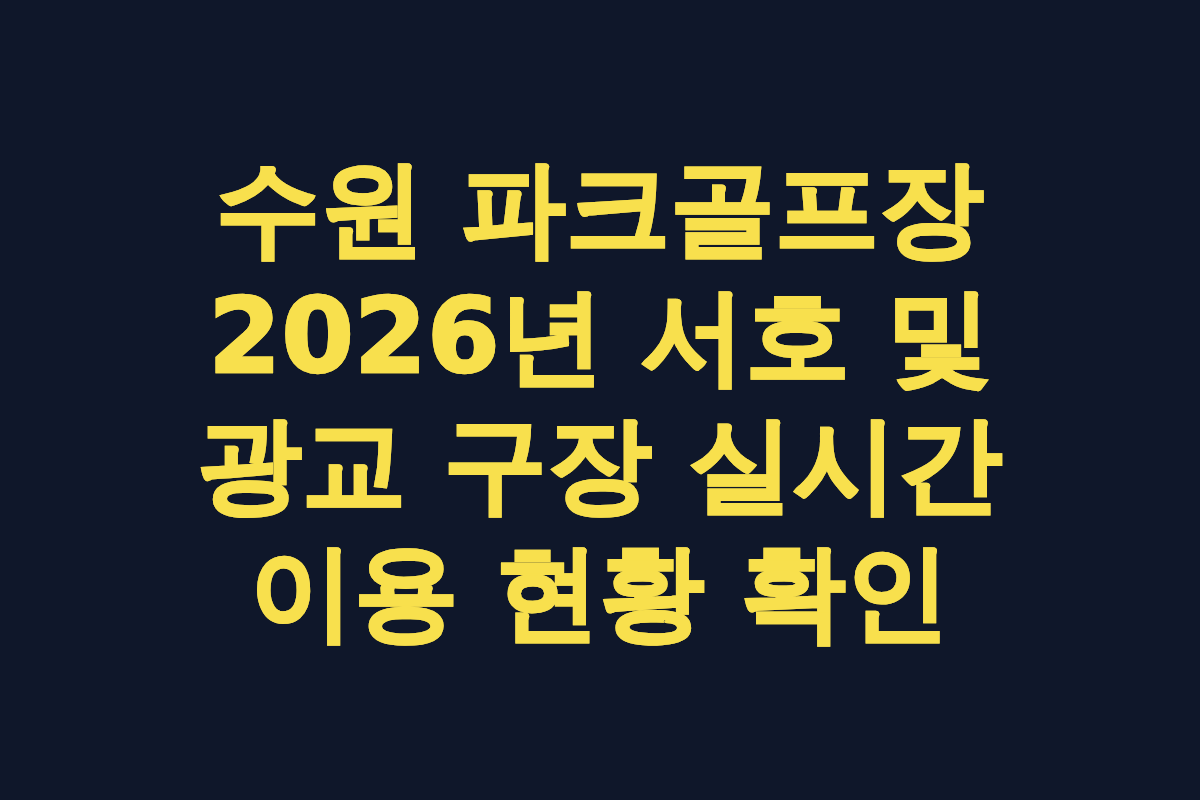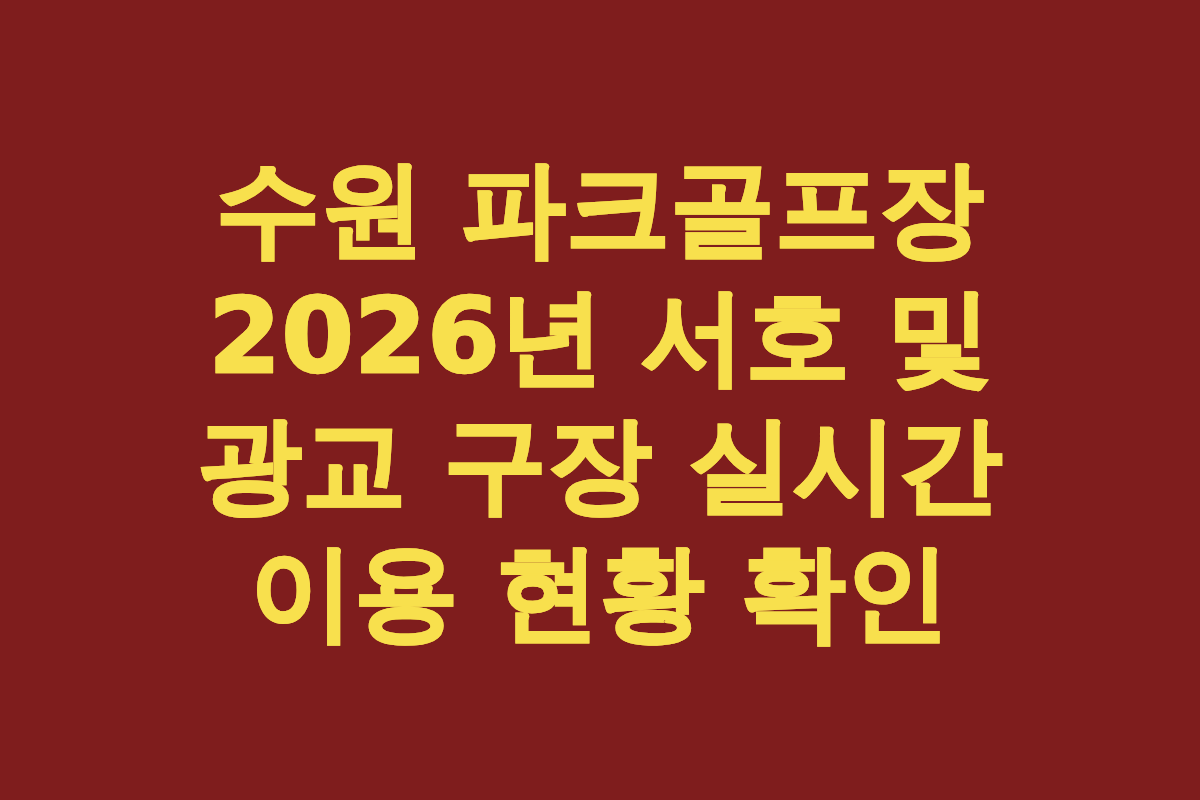--- a/index.html
+++ b/index.html
@@ -52,21 +52,21 @@
     -webkit-font-smoothing: antialiased;
     text-rendering: optimizeLegibility;
     paint-order: stroke fill;
     -webkit-text-stroke: 2.5px #f8e04d;
     filter: drop-shadow(0 0 0.6px rgba(248, 224, 77, 0.85));
   }
 </style>
 </head>
 <body>
 
-<div class="banner" style="background: #7f1d1d;">
+<div class="banner" style="background: #0f172a;">
 
   <div class="headline-block">
 
     <h1 class="headline" style="color: rgb(248, 224, 77); -webkit-text-stroke: 2.5px rgb(248, 224, 77);">수원 파크골프장 2026년 서호 및 광교 구장 실시간 이용 현황 확인</h1>
 
   </div>
 
 </div>
 
 </body></html>

